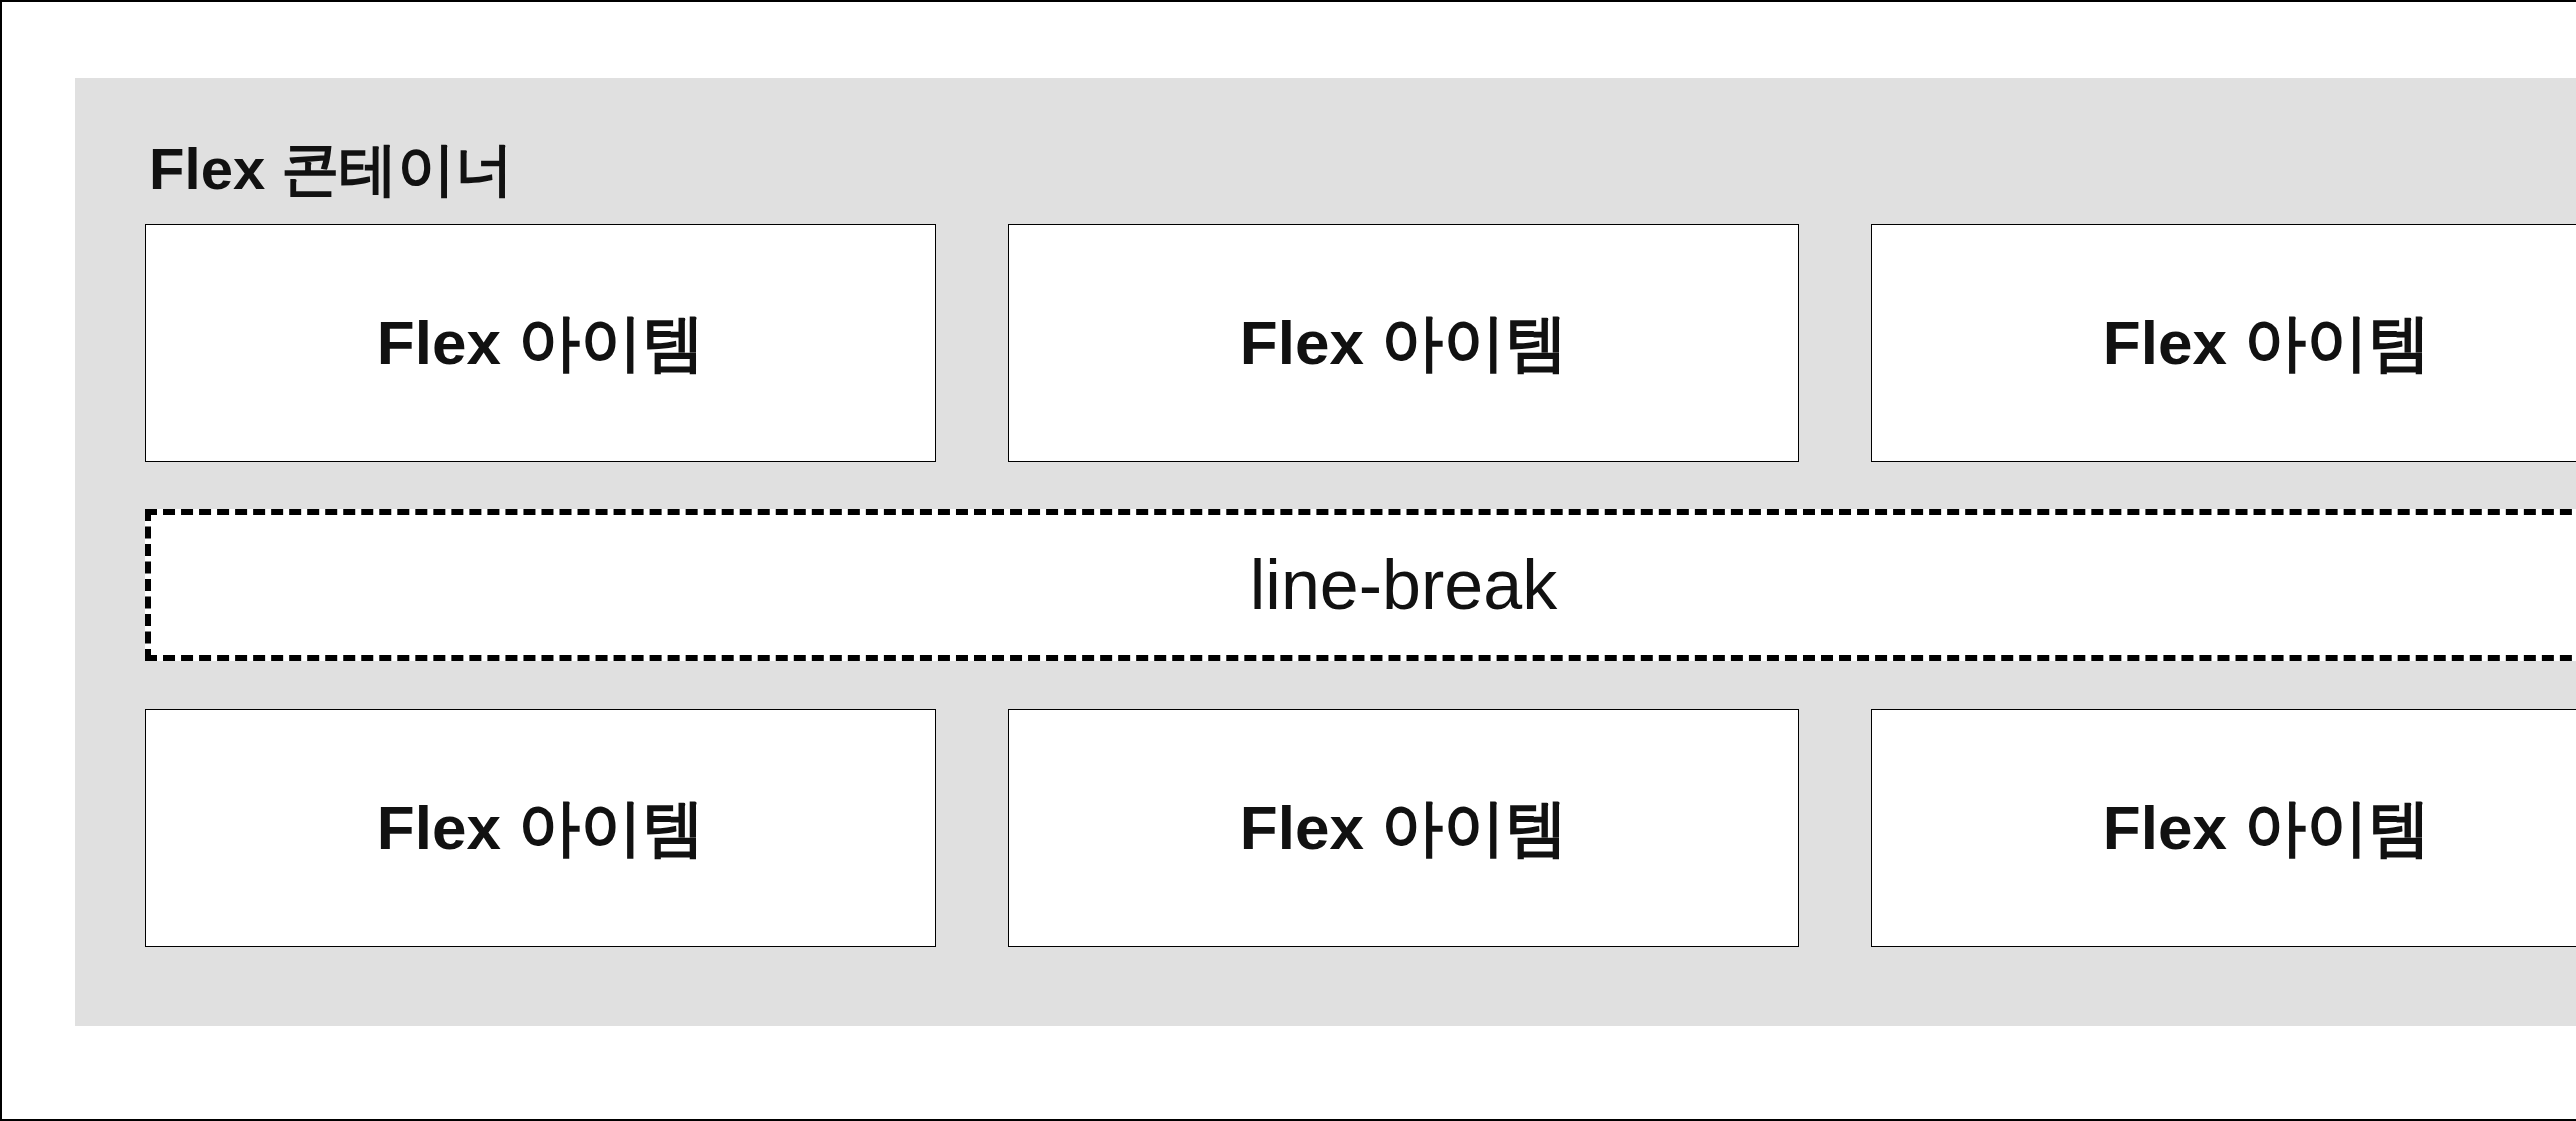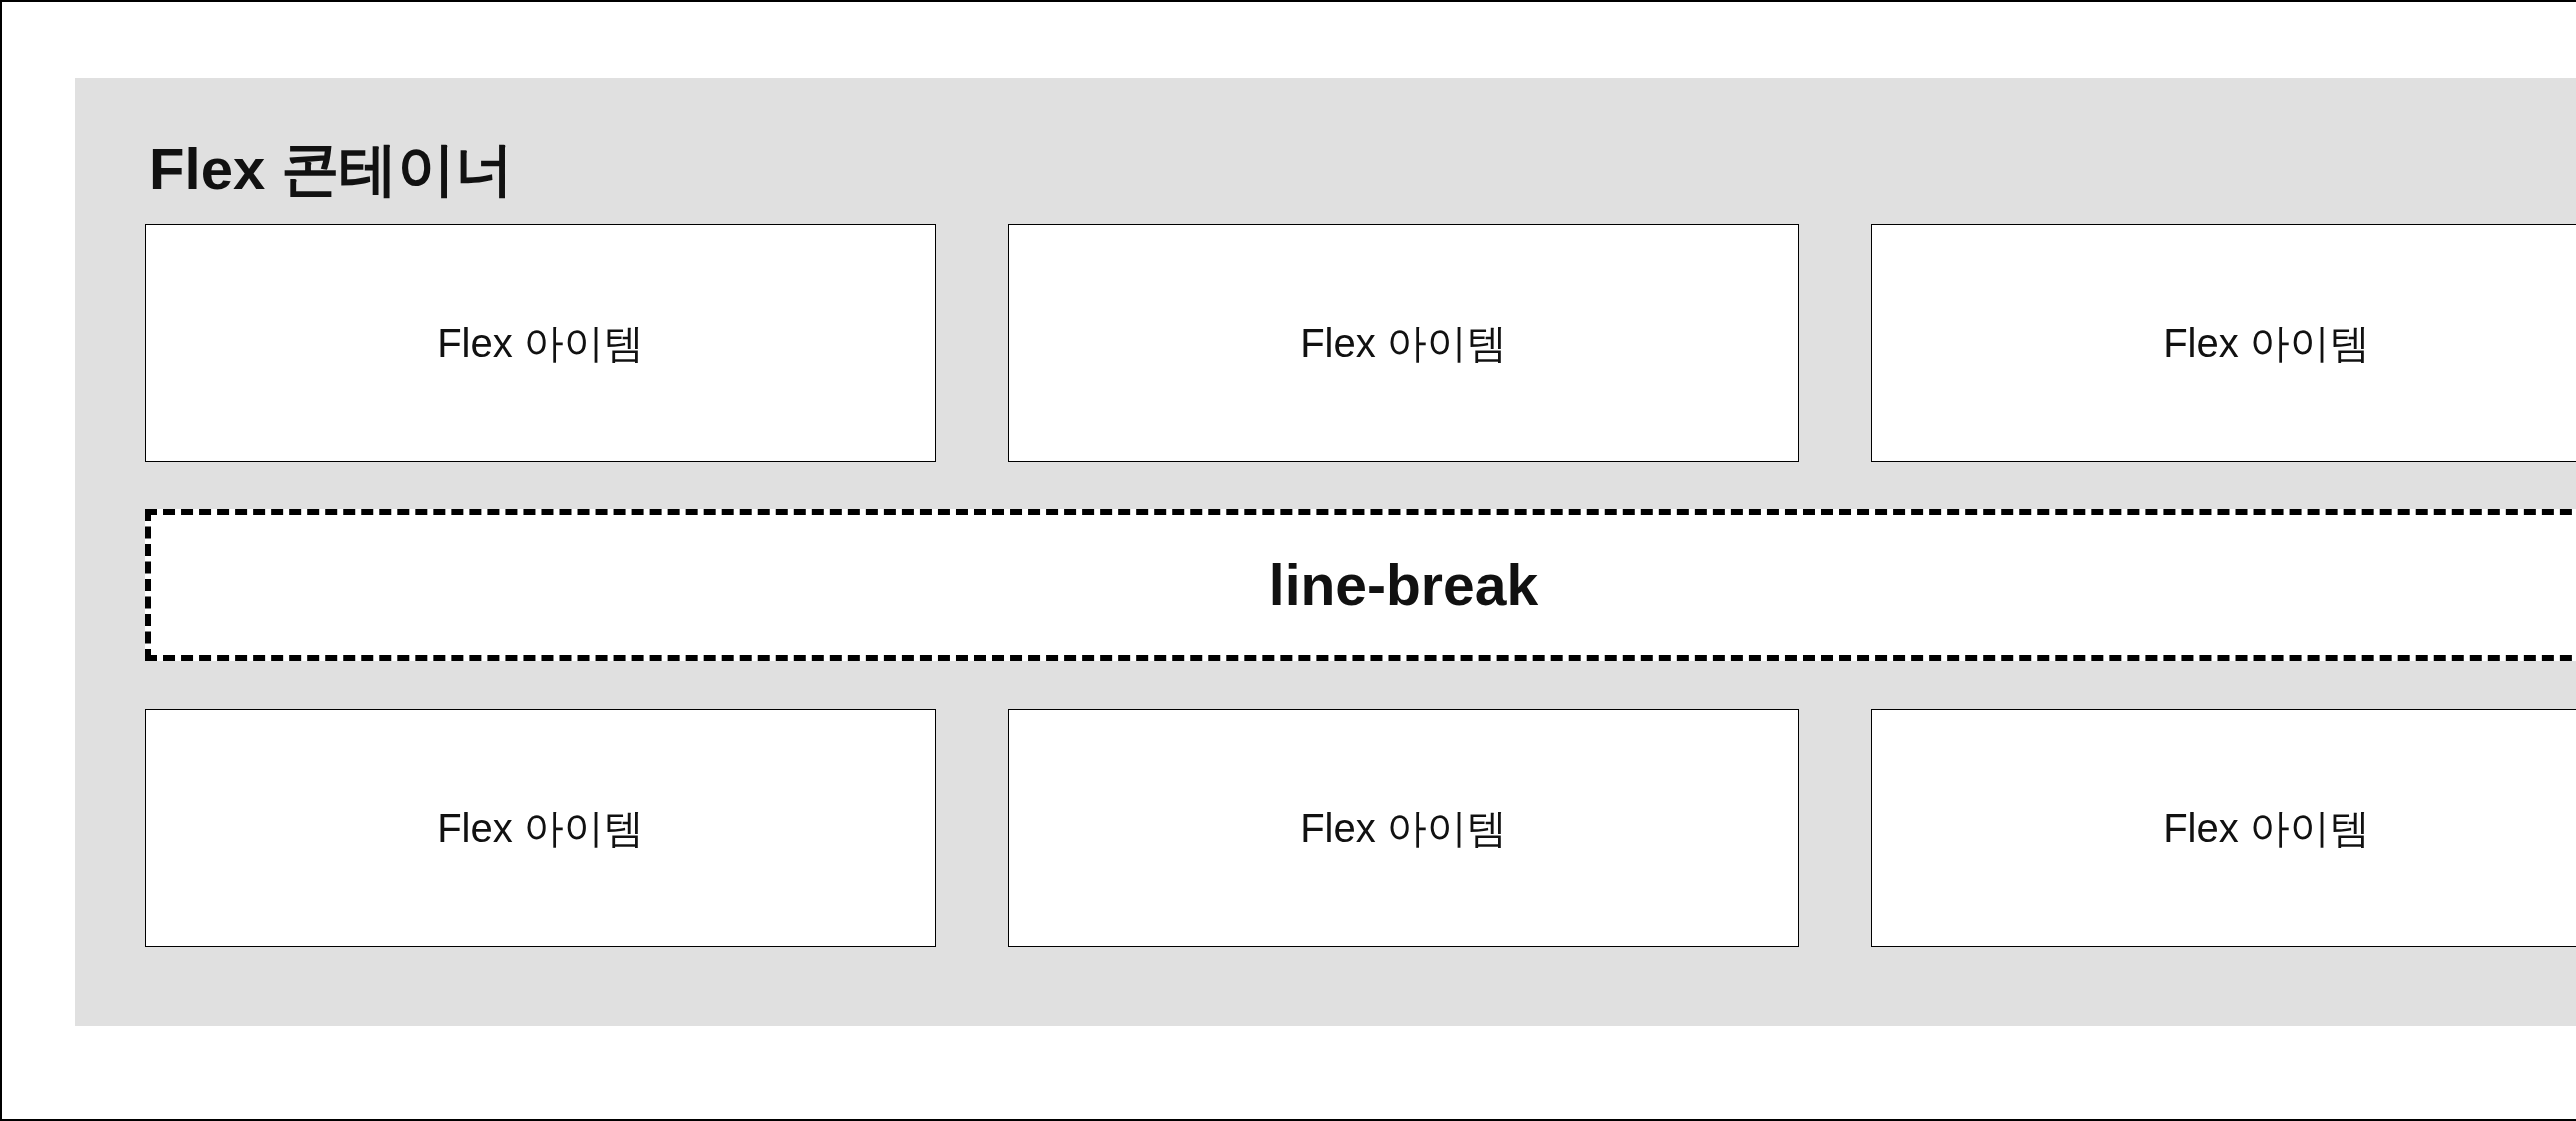--- a/index.html
+++ b/index.html
@@ -48,37 +48,37 @@
   }
   .flex-item {
     flex: 1 1 0;
     background: var(--box_bg);
     border: 1.5px solid var(--border);
     display: flex;
     align-items: center;
     justify-content: center;
   }
   .flex-item-label {
-    font-size: 40px;
-    font-weight: 400;
+    font-size: 62px;
+    font-weight: 700;
     color: var(--text);
     white-space: nowrap;
   }
   .line-break-box {
     height: 152px;
     margin: 47px 0 48px 0;
     background: var(--box_bg);
     border: 6.2px dashed var(--border);
     display: flex;
     align-items: center;
     justify-content: center;
   }
   .line-break-label {
-    font-size: 57px;
-    font-weight: 700;
+    font-size: 70px;
+    font-weight: 400;
     color: var(--text);
     white-space: nowrap;
   }
 </style>
 </head>
 <body>
 
 <div class="page">
   <div class="flex-container">
 

